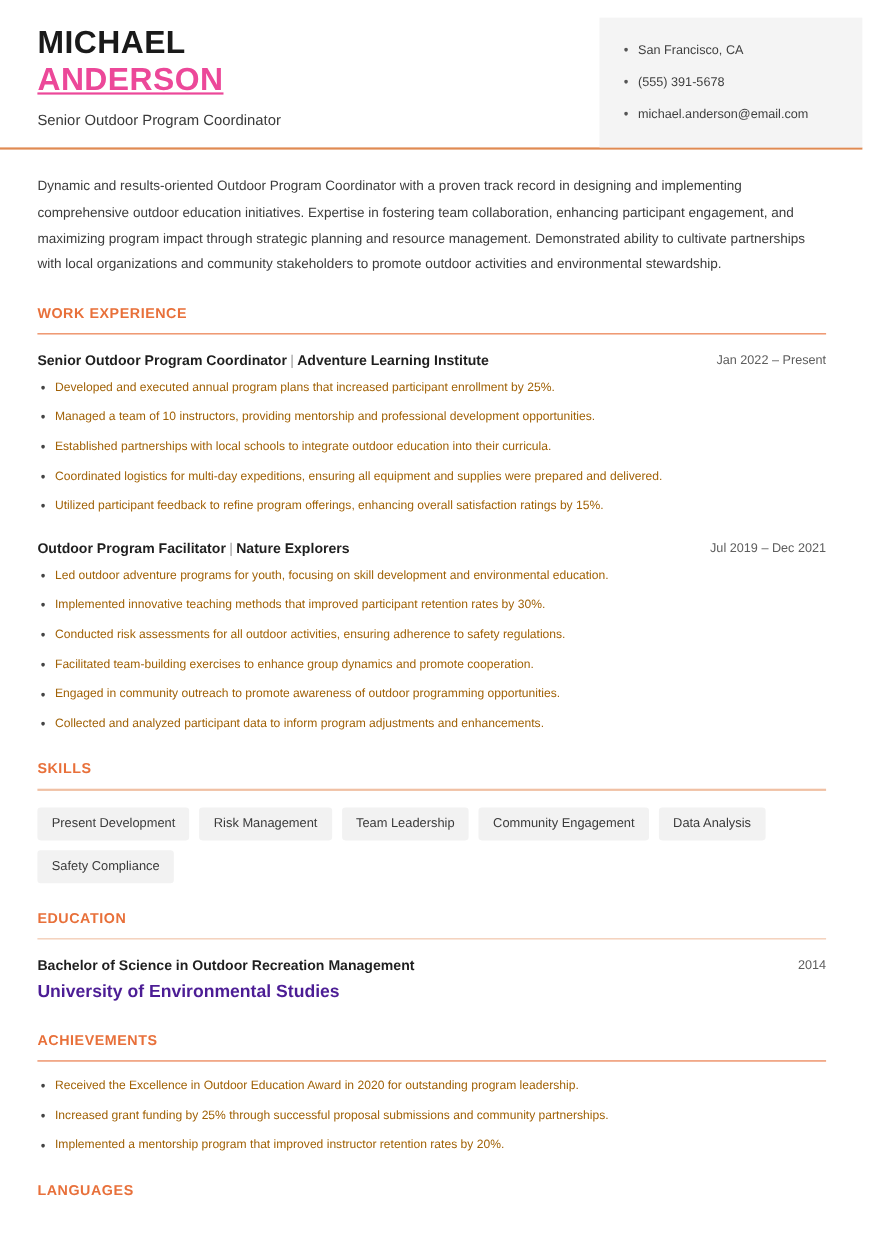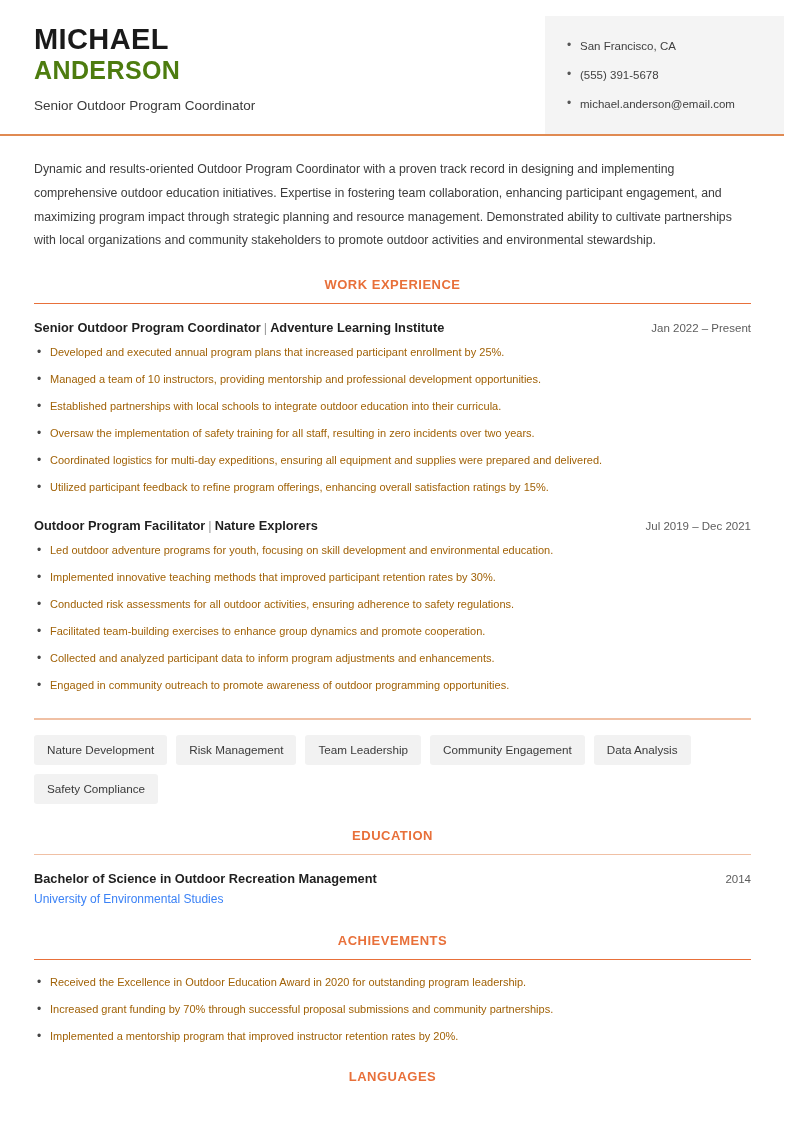--- a/index.html
+++ b/index.html
@@ -37,26 +37,27 @@
   }
   .name-first {
     font-size: 29px;
     font-weight: bold;
     letter-spacing: 0.4px;
     color: #1a1a1a;
     line-height: 1.18;
     margin: 0;
   }
   .name-last {
-    font-size: 25px;
+    font-size: 29px;
     font-weight: bold;
     letter-spacing: 0.4px;
-    color: #4d7c0f;
+    color: #ec4899;
     line-height: 1.18;
     margin: 0;
+    text-decoration: underline;
   }
   .job-title {
     font-size: 13.5px;
     color: #3a3a3a;
     margin-top: 11px;
     line-height: 1.3;
     font-weight: normal;
   }
   .contact-box {
     background: #f4f4f4;
@@ -110,21 +111,20 @@
   .section {
     margin-top: 24px;
   }
   .section-title {
     font-size: 13px;
     font-weight: bold;
     color: #E8703A;
     letter-spacing: 0.5px;
     margin: 0 0 11px 0;
     text-transform: uppercase;
-    text-align: center;
   }
   .section-rule {
     height: 1.5px;
     background: #F0C0A4;
     margin-bottom: 15px;
   }
   .section-rule.strong {
     background: #E8703A;
     height: 1.5px;
   }
@@ -150,24 +150,25 @@
     font-weight: normal;
     padding: 0 3px;
   }
   .entry-date {
     font-size: 11.5px;
     color: #5d5d5d;
     white-space: nowrap;
     flex: 0 0 auto;
   }
   .entry-sub {
-    font-size: 12px;
-    color: #3b82f6;
+    font-size: 16px;
+    color: #4c1d95;
     margin-top: 4px;
     line-height: 1.45;
+    font-weight: bold;
   }
 
   ul.bullets {
     list-style: none;
     margin: 9px 0 0 0;
     padding: 0;
   }
   ul.bullets li {
     font-size: 11px;
     color: #a16207;
@@ -234,48 +235,48 @@
         <div class="entry-head">
           <div class="entry-title">
             <span>Senior Outdoor Program Coordinator</span><span class="entry-sep">|</span><span>Adventure Learning Institute</span>
           </div>
           <div class="entry-date">Jan 2022 – Present</div>
         </div>
         <ul class="bullets">
           <li>Developed and executed annual program plans that increased participant enrollment by 25%.</li>
           <li>Managed a team of 10 instructors, providing mentorship and professional development opportunities.</li>
           <li>Established partnerships with local schools to integrate outdoor education into their curricula.</li>
-          <li>Oversaw the implementation of safety training for all staff, resulting in zero incidents over two years.</li>
           <li>Coordinated logistics for multi-day expeditions, ensuring all equipment and supplies were prepared and delivered.</li>
           <li>Utilized participant feedback to refine program offerings, enhancing overall satisfaction ratings by 15%.</li>
         </ul>
       </div>
 
       <div class="entry">
         <div class="entry-head">
           <div class="entry-title">
             <span>Outdoor Program Facilitator</span><span class="entry-sep">|</span><span>Nature Explorers</span>
           </div>
           <div class="entry-date">Jul 2019 – Dec 2021</div>
         </div>
         <ul class="bullets">
           <li>Led outdoor adventure programs for youth, focusing on skill development and environmental education.</li>
           <li>Implemented innovative teaching methods that improved participant retention rates by 30%.</li>
           <li>Conducted risk assessments for all outdoor activities, ensuring adherence to safety regulations.</li>
           <li>Facilitated team-building exercises to enhance group dynamics and promote cooperation.</li>
+          <li>Engaged in community outreach to promote awareness of outdoor programming opportunities.</li>
           <li>Collected and analyzed participant data to inform program adjustments and enhancements.</li>
-          <li>Engaged in community outreach to promote awareness of outdoor programming opportunities.</li>
         </ul>
       </div>
     </div>
 
     <div class="section">
+      <div class="section-title">SKILLS</div>
       <div class="section-rule"></div>
       <div class="chips">
-        <span class="chip">Nature Development</span>
+        <span class="chip">Present Development</span>
         <span class="chip">Risk Management</span>
         <span class="chip">Team Leadership</span>
         <span class="chip">Community Engagement</span>
         <span class="chip">Data Analysis</span>
         <span class="chip">Safety Compliance</span>
       </div>
     </div>
 
     <div class="section">
       <div class="section-title">EDUCATION</div>
@@ -287,21 +288,21 @@
         </div>
         <div class="entry-sub">University of Environmental Studies</div>
       </div>
     </div>
 
     <div class="section">
       <div class="section-title">ACHIEVEMENTS</div>
       <div class="section-rule strong"></div>
       <ul class="bullets">
         <li>Received the Excellence in Outdoor Education Award in 2020 for outstanding program leadership.</li>
-        <li>Increased grant funding by 70% through successful proposal submissions and community partnerships.</li>
+        <li>Increased grant funding by 25% through successful proposal submissions and community partnerships.</li>
         <li>Implemented a mentorship program that improved instructor retention rates by 20%.</li>
       </ul>
     </div>
 
     <div class="section">
       <div class="section-title">LANGUAGES</div>
 
     </div>
 
   </div>

